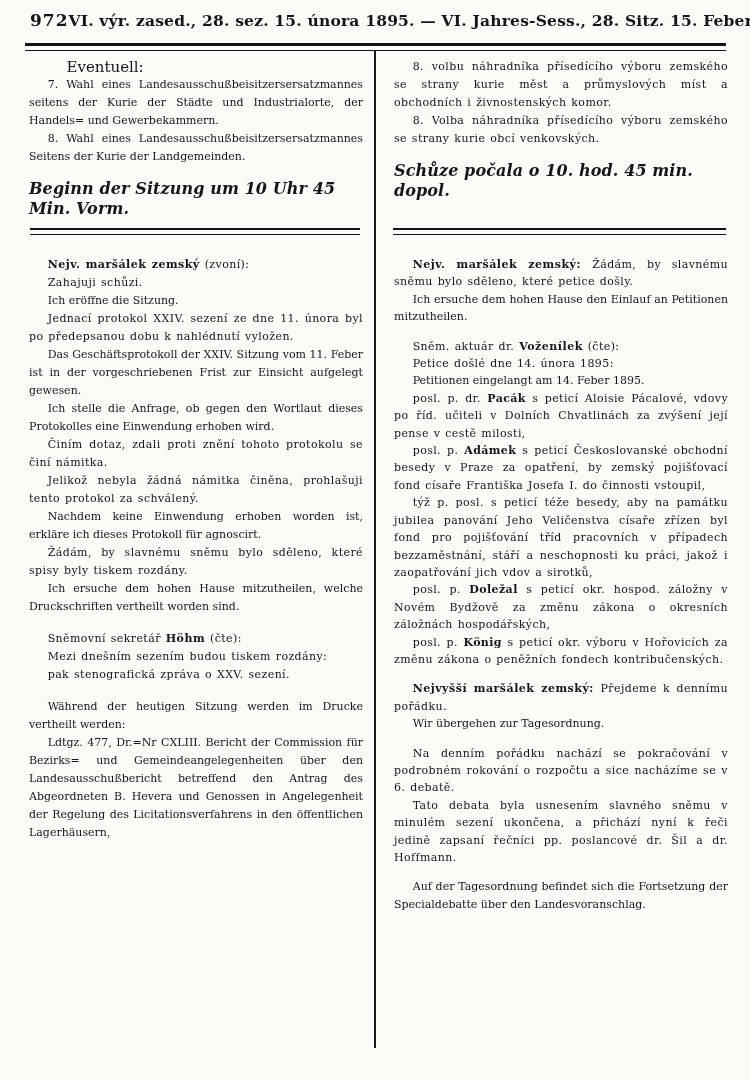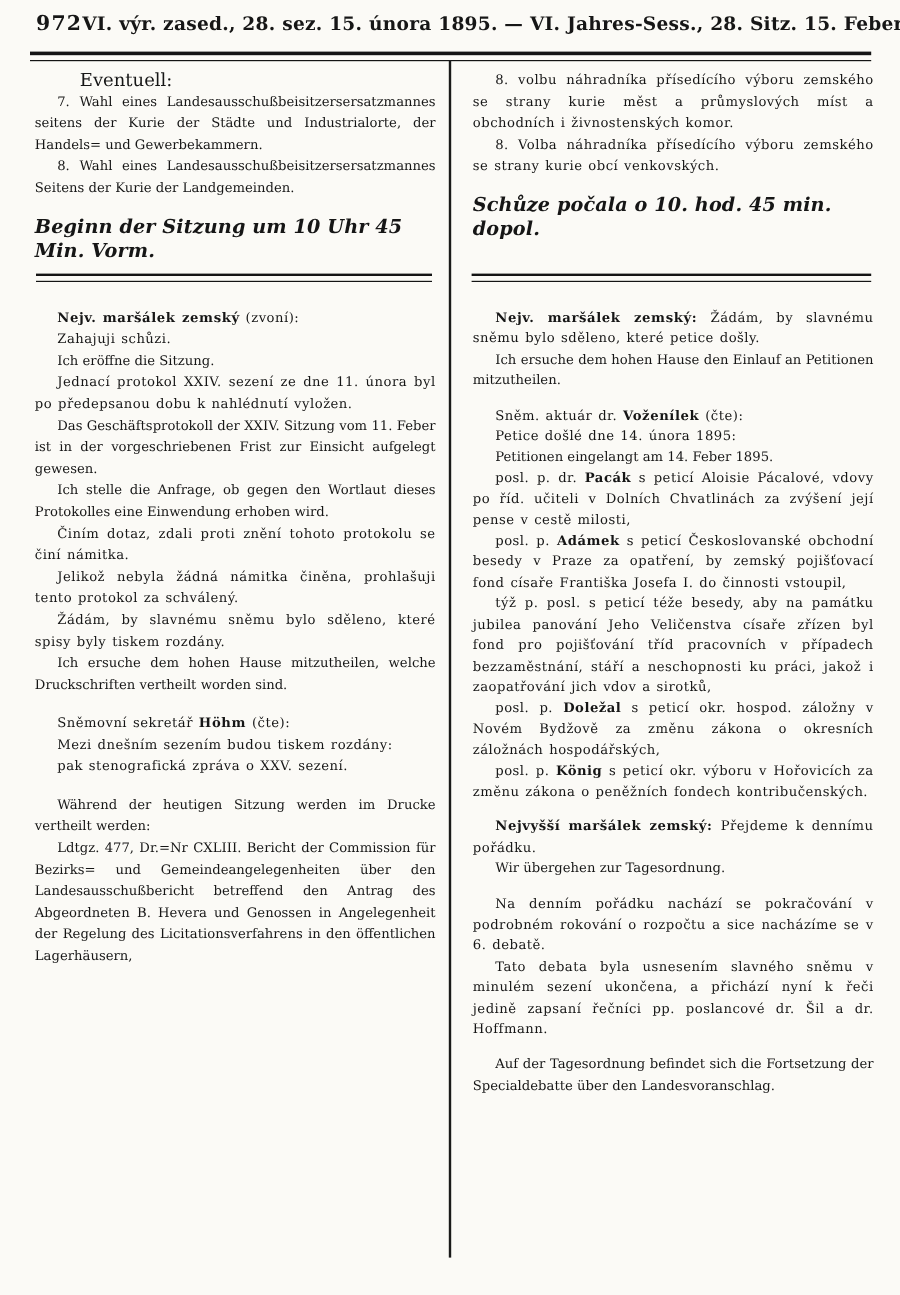--- a/index.html
+++ b/index.html
@@ -62,20 +62,21 @@
 
   <div class="colbody l">
     <p class="cz sp"><b>Nejv. maršálek zemský</b><span> (zvoní):</span></p>
     <p class="cz"><span>Zahajuji schůzi.</span></p>
     <p class="de"><span>Ich eröffne die Sitzung.</span></p>
     <p class="cz"><span>Jednací protokol XXIV. sezení ze dne 11. února byl po předepsanou dobu k nahlédnutí vyložen.</span></p>
     <p class="de"><span>Das Geschäftsprotokoll der XXIV. Sitzung vom 11. Feber ist in der vorgeschriebenen Frist zur Einsicht aufgelegt gewesen.</span></p>
     <p class="de"><span>Ich stelle die Anfrage, ob gegen den Wortlaut dieses Protokolles eine Einwendung erhoben wird.</span></p>
     <p class="cz"><span>Činím dotaz, zdali proti znění tohoto protokolu se činí námitka.</span></p>
     <p class="cz"><span>Jelikož nebyla žádná námitka činěna, prohlašuji tento protokol za schválený.</span></p>
+    <p class="de"><span>Nachdem keine Einwendung erhoben worden ist, erkläre ich dieses Protokoll für agnoscirt.</span></p>
     <p class="cz"><span>Žádám, by slavnému sněmu bylo sděleno, které spisy byly tiskem rozdány.</span></p>
     <p class="de"><span>Ich ersuche dem hohen Hause mitzutheilen, welche Druckschriften vertheilt worden sind.</span></p>
     <p class="cz sp gap"><span>Sněmovní sekretář </span><b>Höhm</b><span> (čte):</span></p>
     <p class="cz"><span>Mezi dnešním sezením budou tiskem rozdány:</span></p>
     <p class="cz"><span>pak stenografická zpráva o XXV. sezení.</span></p>
     <p class="de gap"><span>Während der heutigen Sitzung werden im Drucke vertheilt werden:</span></p>
     <p class="de"><span>Ldtgz. 477, Dr.=Nr CXLIII. Bericht der Commission für Bezirks= und Gemeindeangelegenheiten über den Landesausschußbericht betreffend den Antrag des Abgeordneten B. Hevera und Genossen in Angelegenheit der Regelung des Licitationsverfahrens in den öffentlichen Lagerhäusern,</span></p>
 
   </div>
 

